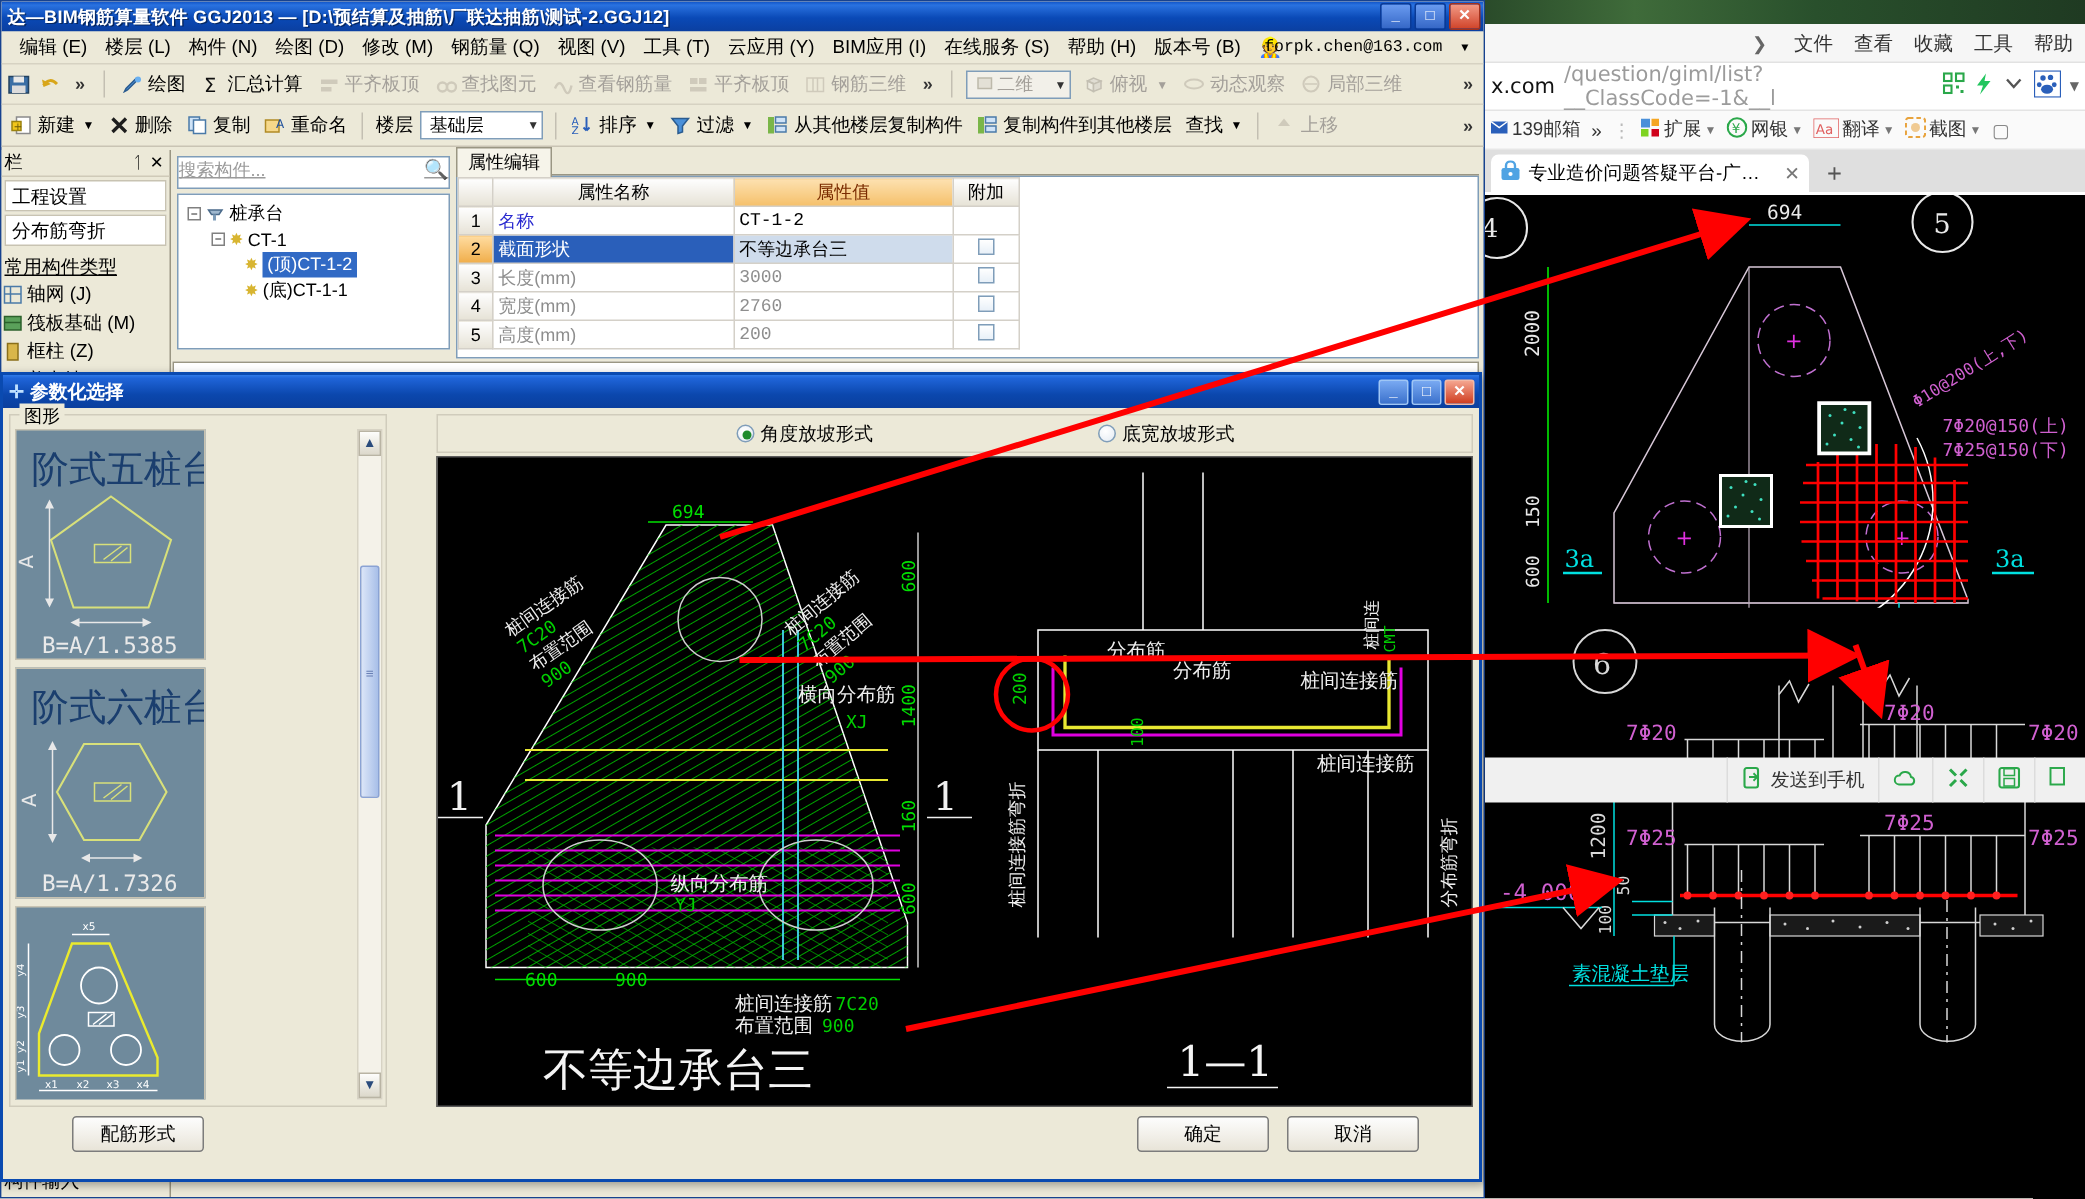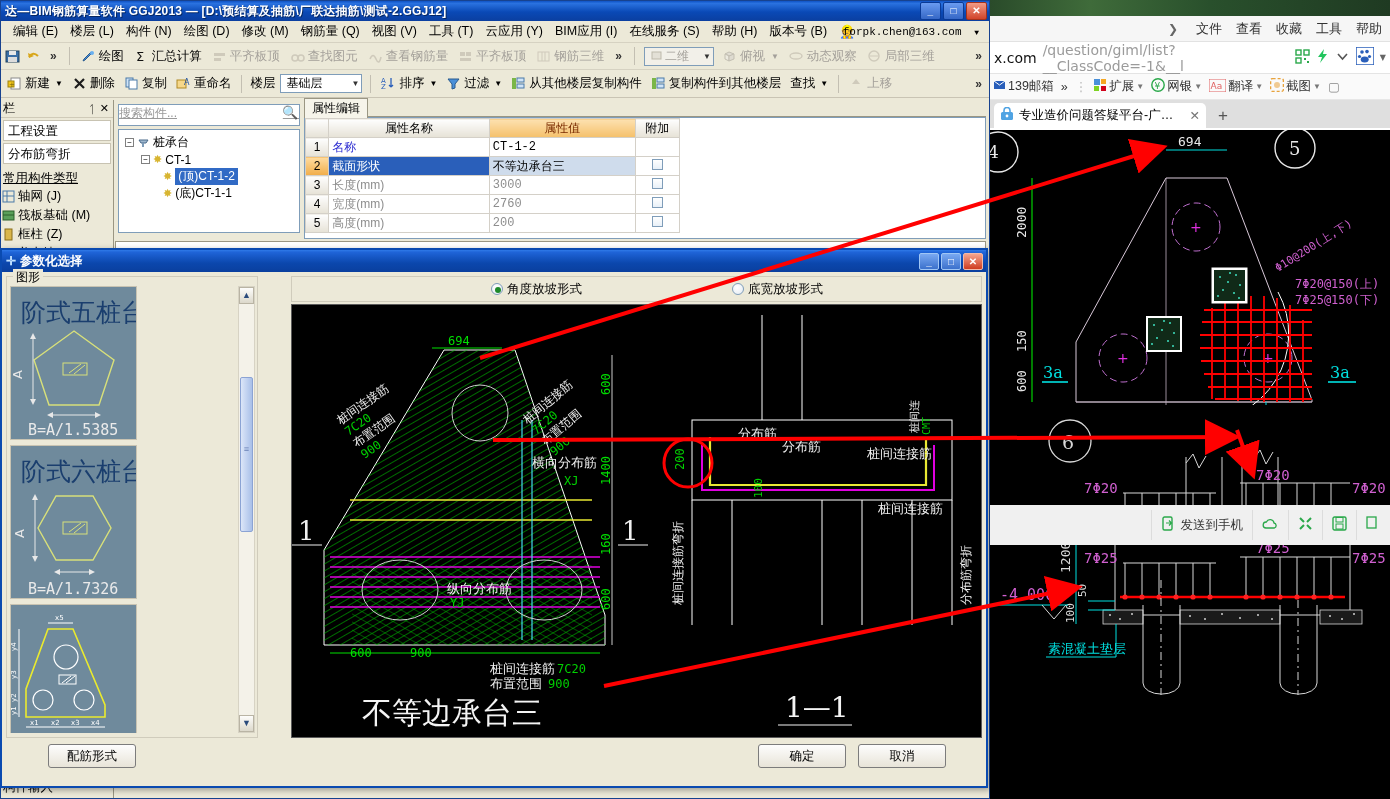--- a/index.html
+++ b/index.html
@@ -263,21 +263,21 @@
   }
   .br-tab {
     height: 25px; background: #fff; border-radius: 5px 5px 0 0;
     display: flex; align-items: center; gap: 5px; padding: 0 6px;
     font-size: 12.5px; max-width: 212px; white-space: nowrap; overflow: hidden;
   }
   .br-tab .tclose { color: #777; margin-left: 4px; }
   .br-newtab { font-size: 17px; color: #555; padding: 0 12px; line-height: 25px;}
   .br-content { position: absolute; left: 0; top: 130px; right: 0; bottom: 0; background: #000; }
   .br-divider {
-    position: absolute; left: 0; right: 0; top: 375px; height: 40px; background: #f0f0f0;
+    position: absolute; left: 0; right: 0; top: 375px; height: 30px; background: #f0f0f0;
     display: flex; align-items: center; justify-content: flex-end; gap: 0; z-index: 5;
   }
   .dv-btn { display:flex; align-items:center; gap:5px; padding: 0 9px; height: 30px;
             border-left: 1px solid #dcdcdc; font-size: 12.5px; color:#333;}
   .cadsvg { display:block; }
 
   .redline { position: absolute; pointer-events: none; }
 </style>
 </head>
 <body>

